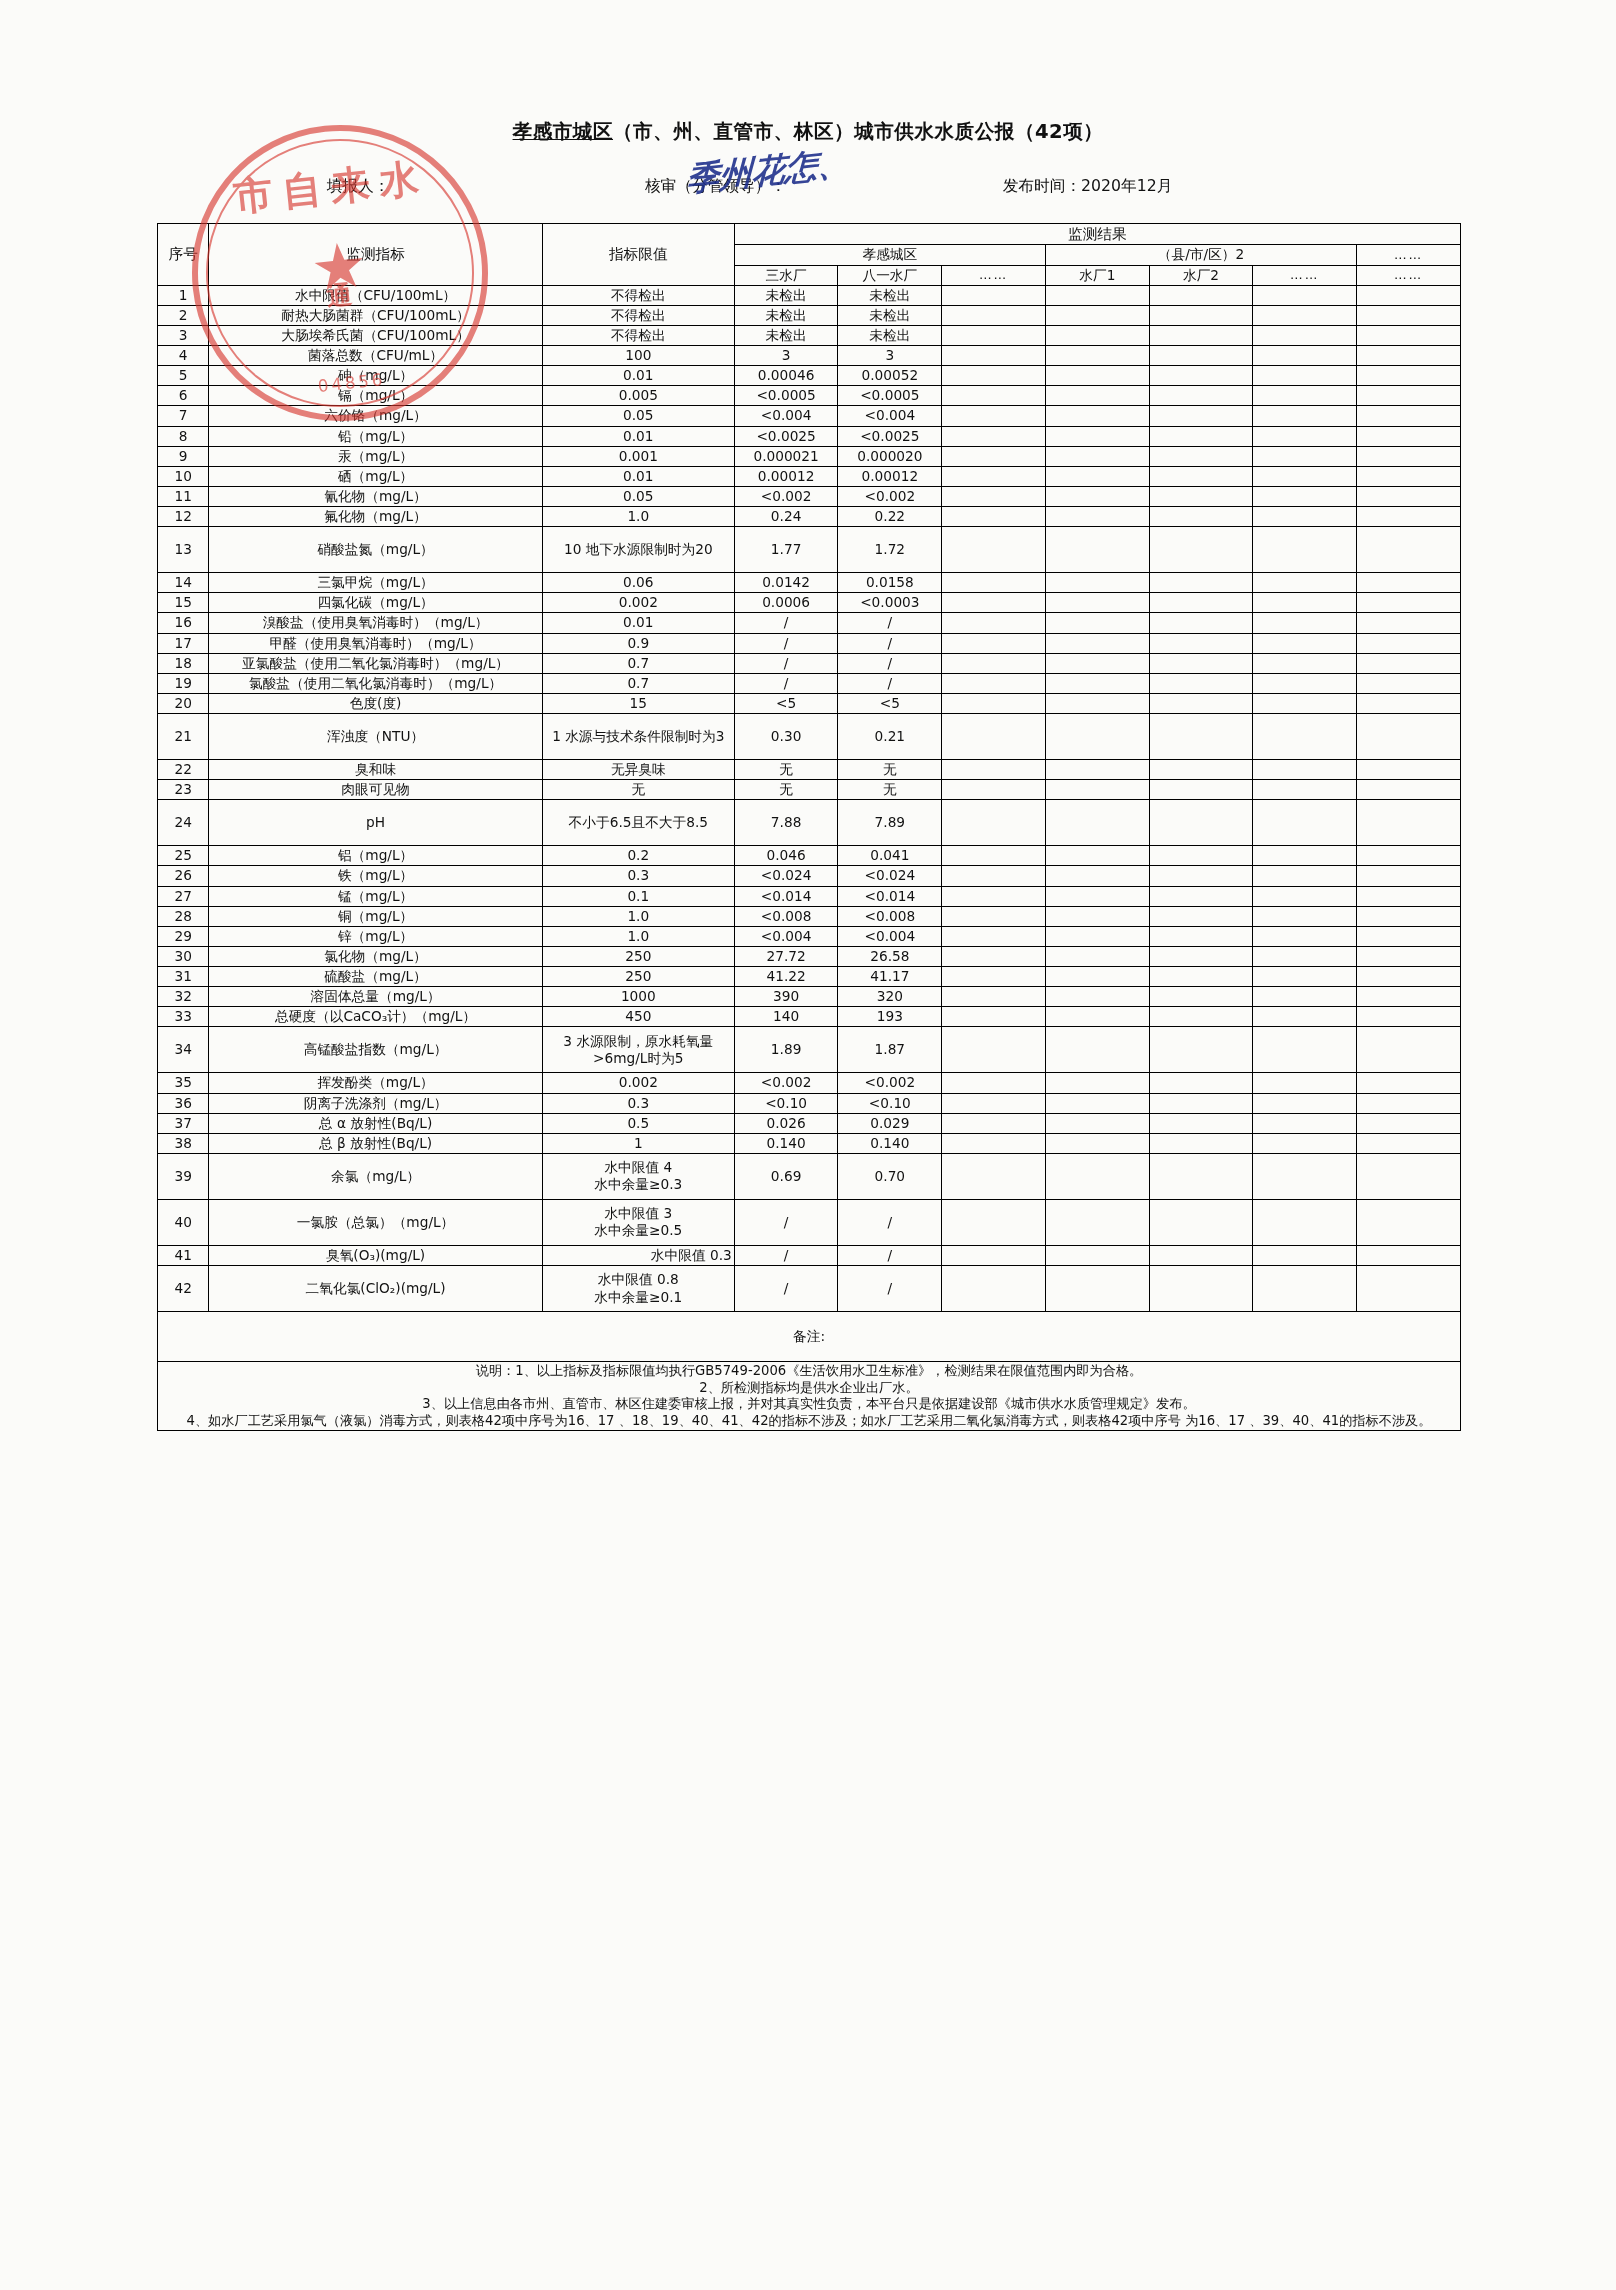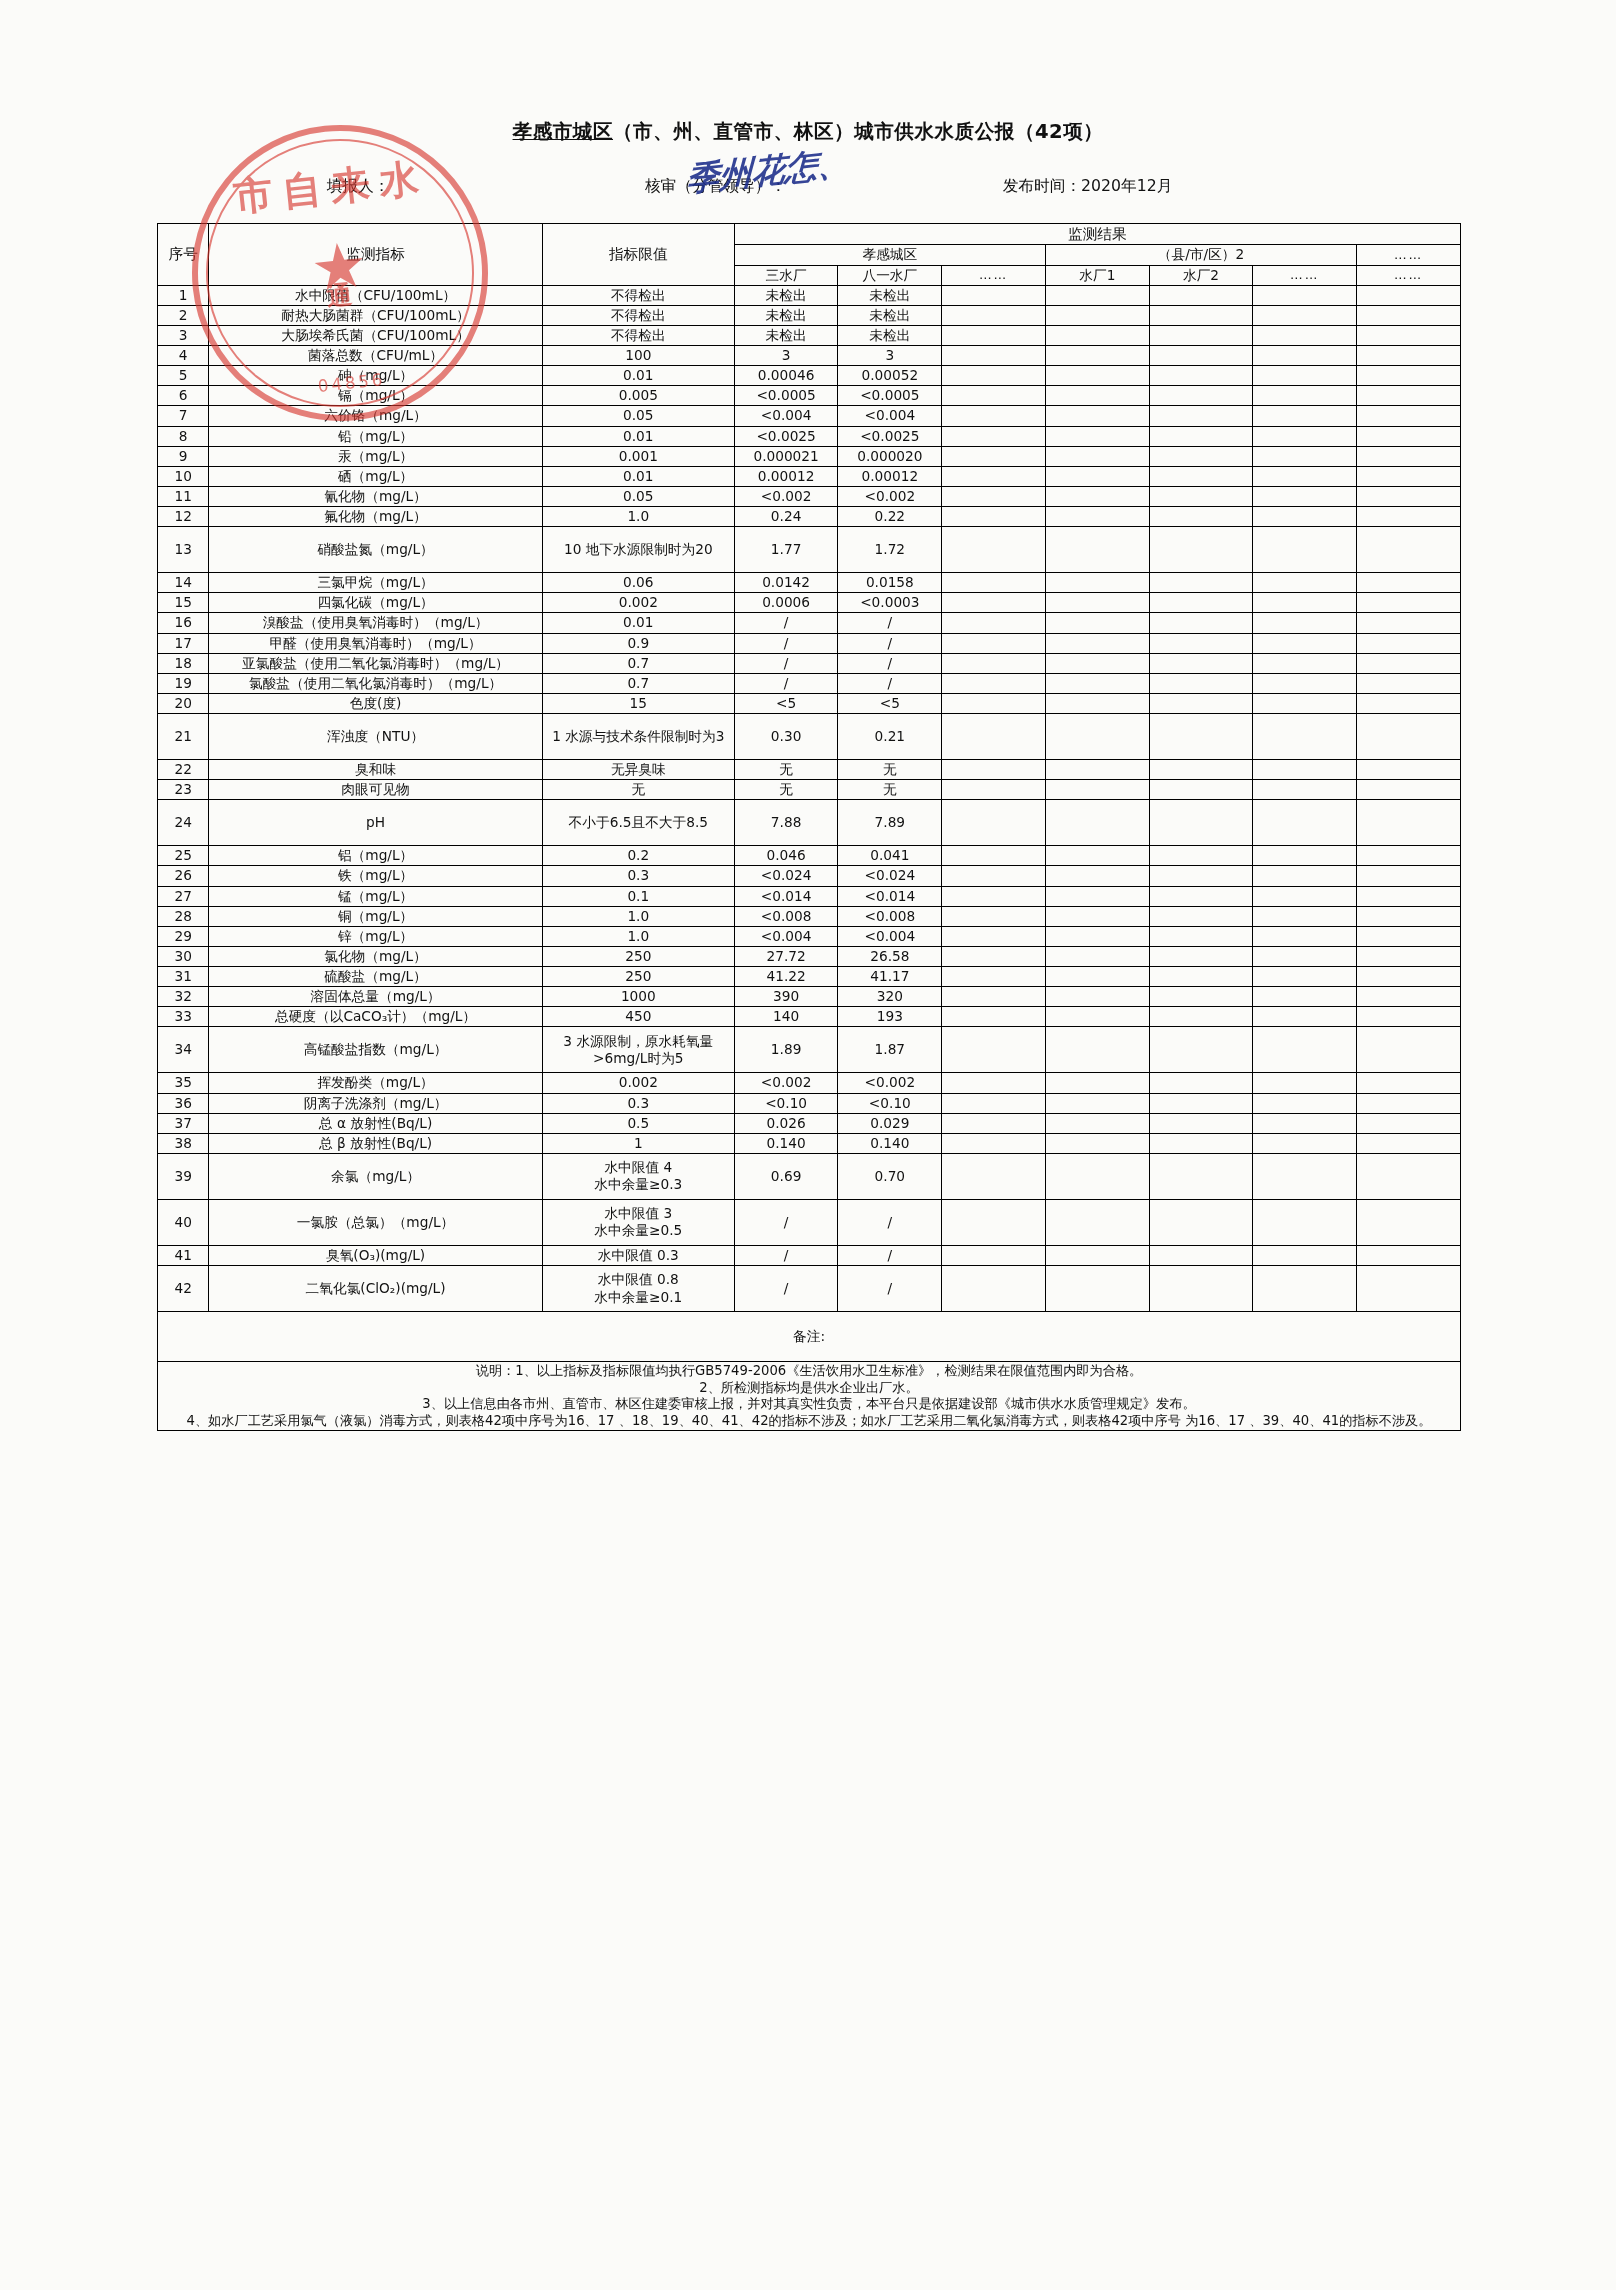--- a/index.html
+++ b/index.html
@@ -626,21 +626,21 @@
           <td class="res tall">/</td>
           <td class="res tall">&nbsp;</td>
           <td class="res tall">&nbsp;</td>
           <td class="res tall">&nbsp;</td>
           <td class="res tall">&nbsp;</td>
           <td class="res tall">&nbsp;</td>
         </tr>
         <tr>
           <td class="idx">41</td>
           <td class="name">臭氧(O₃)(mg/L)</td>
-          <td class="limit" style="white-space: pre-line;">水中限值 0.3</td>
+          <td class="limit" style="white-space: pre-line; text-align: right;">水中限值 0.3</td>
           <td class="res">/</td>
           <td class="res">/</td>
           <td class="res">&nbsp;</td>
           <td class="res">&nbsp;</td>
           <td class="res">&nbsp;</td>
           <td class="res">&nbsp;</td>
           <td class="res">&nbsp;</td>
         </tr>
         <tr>
           <td class="idx tall">42</td>

